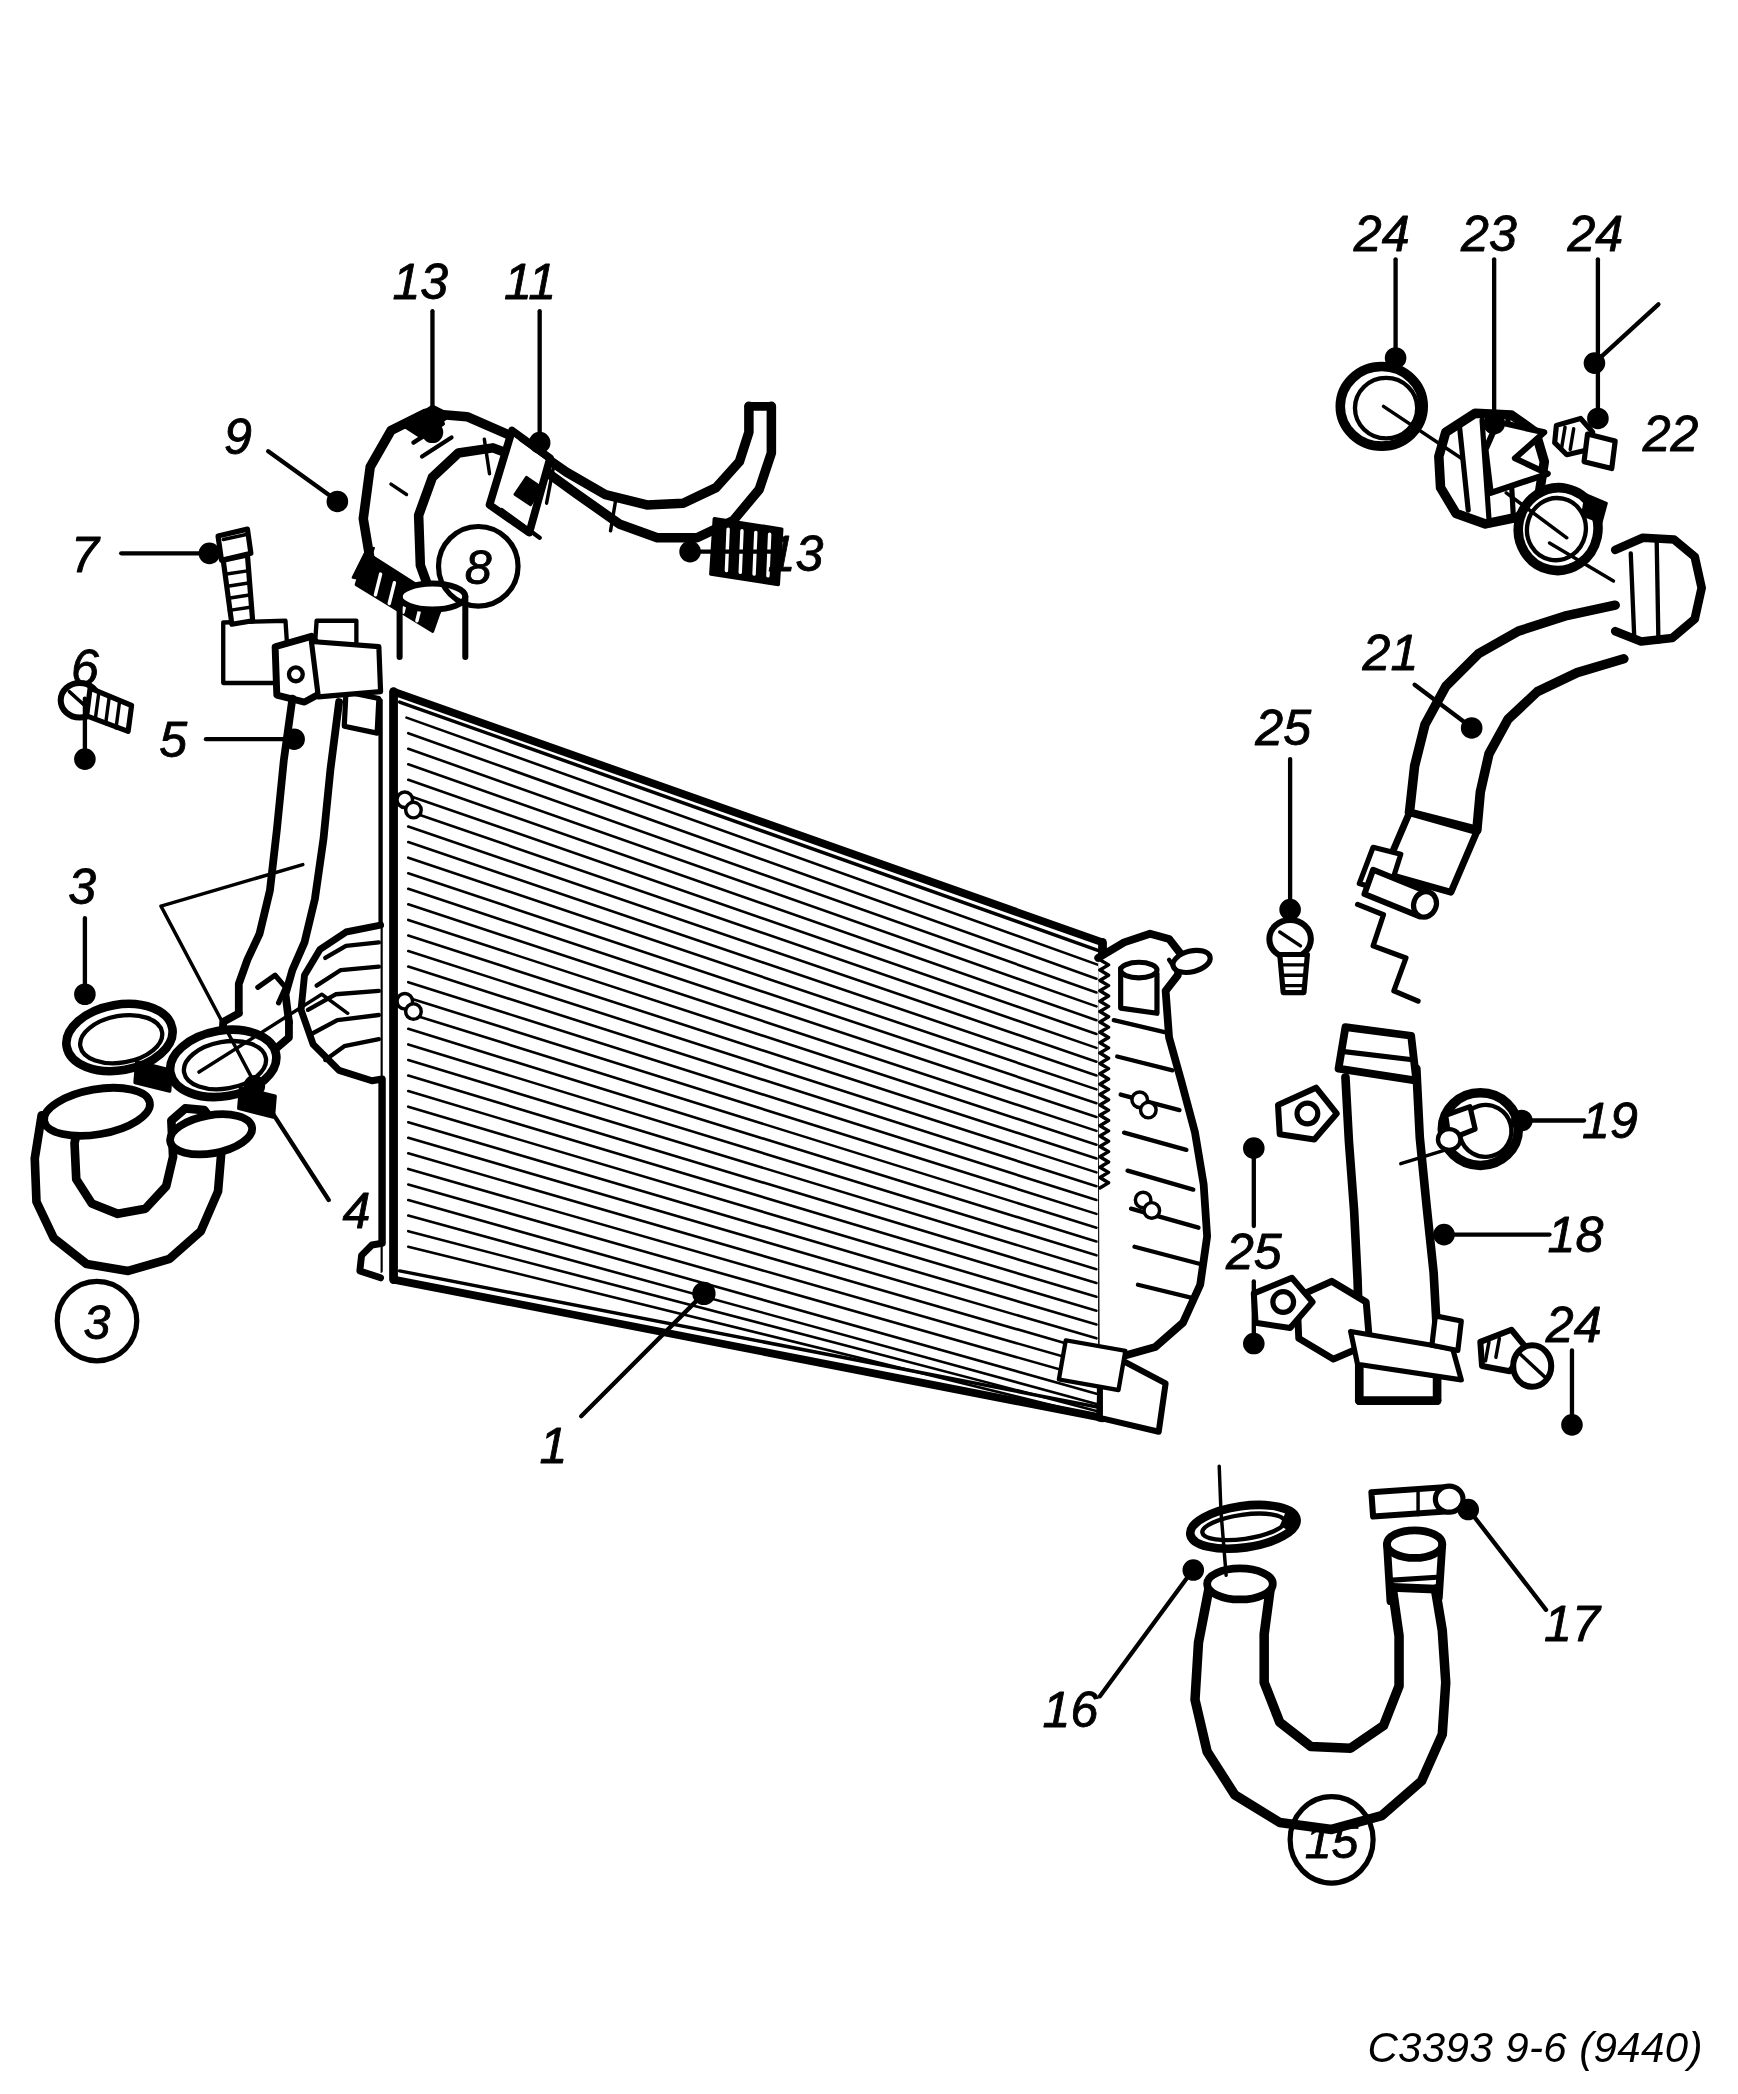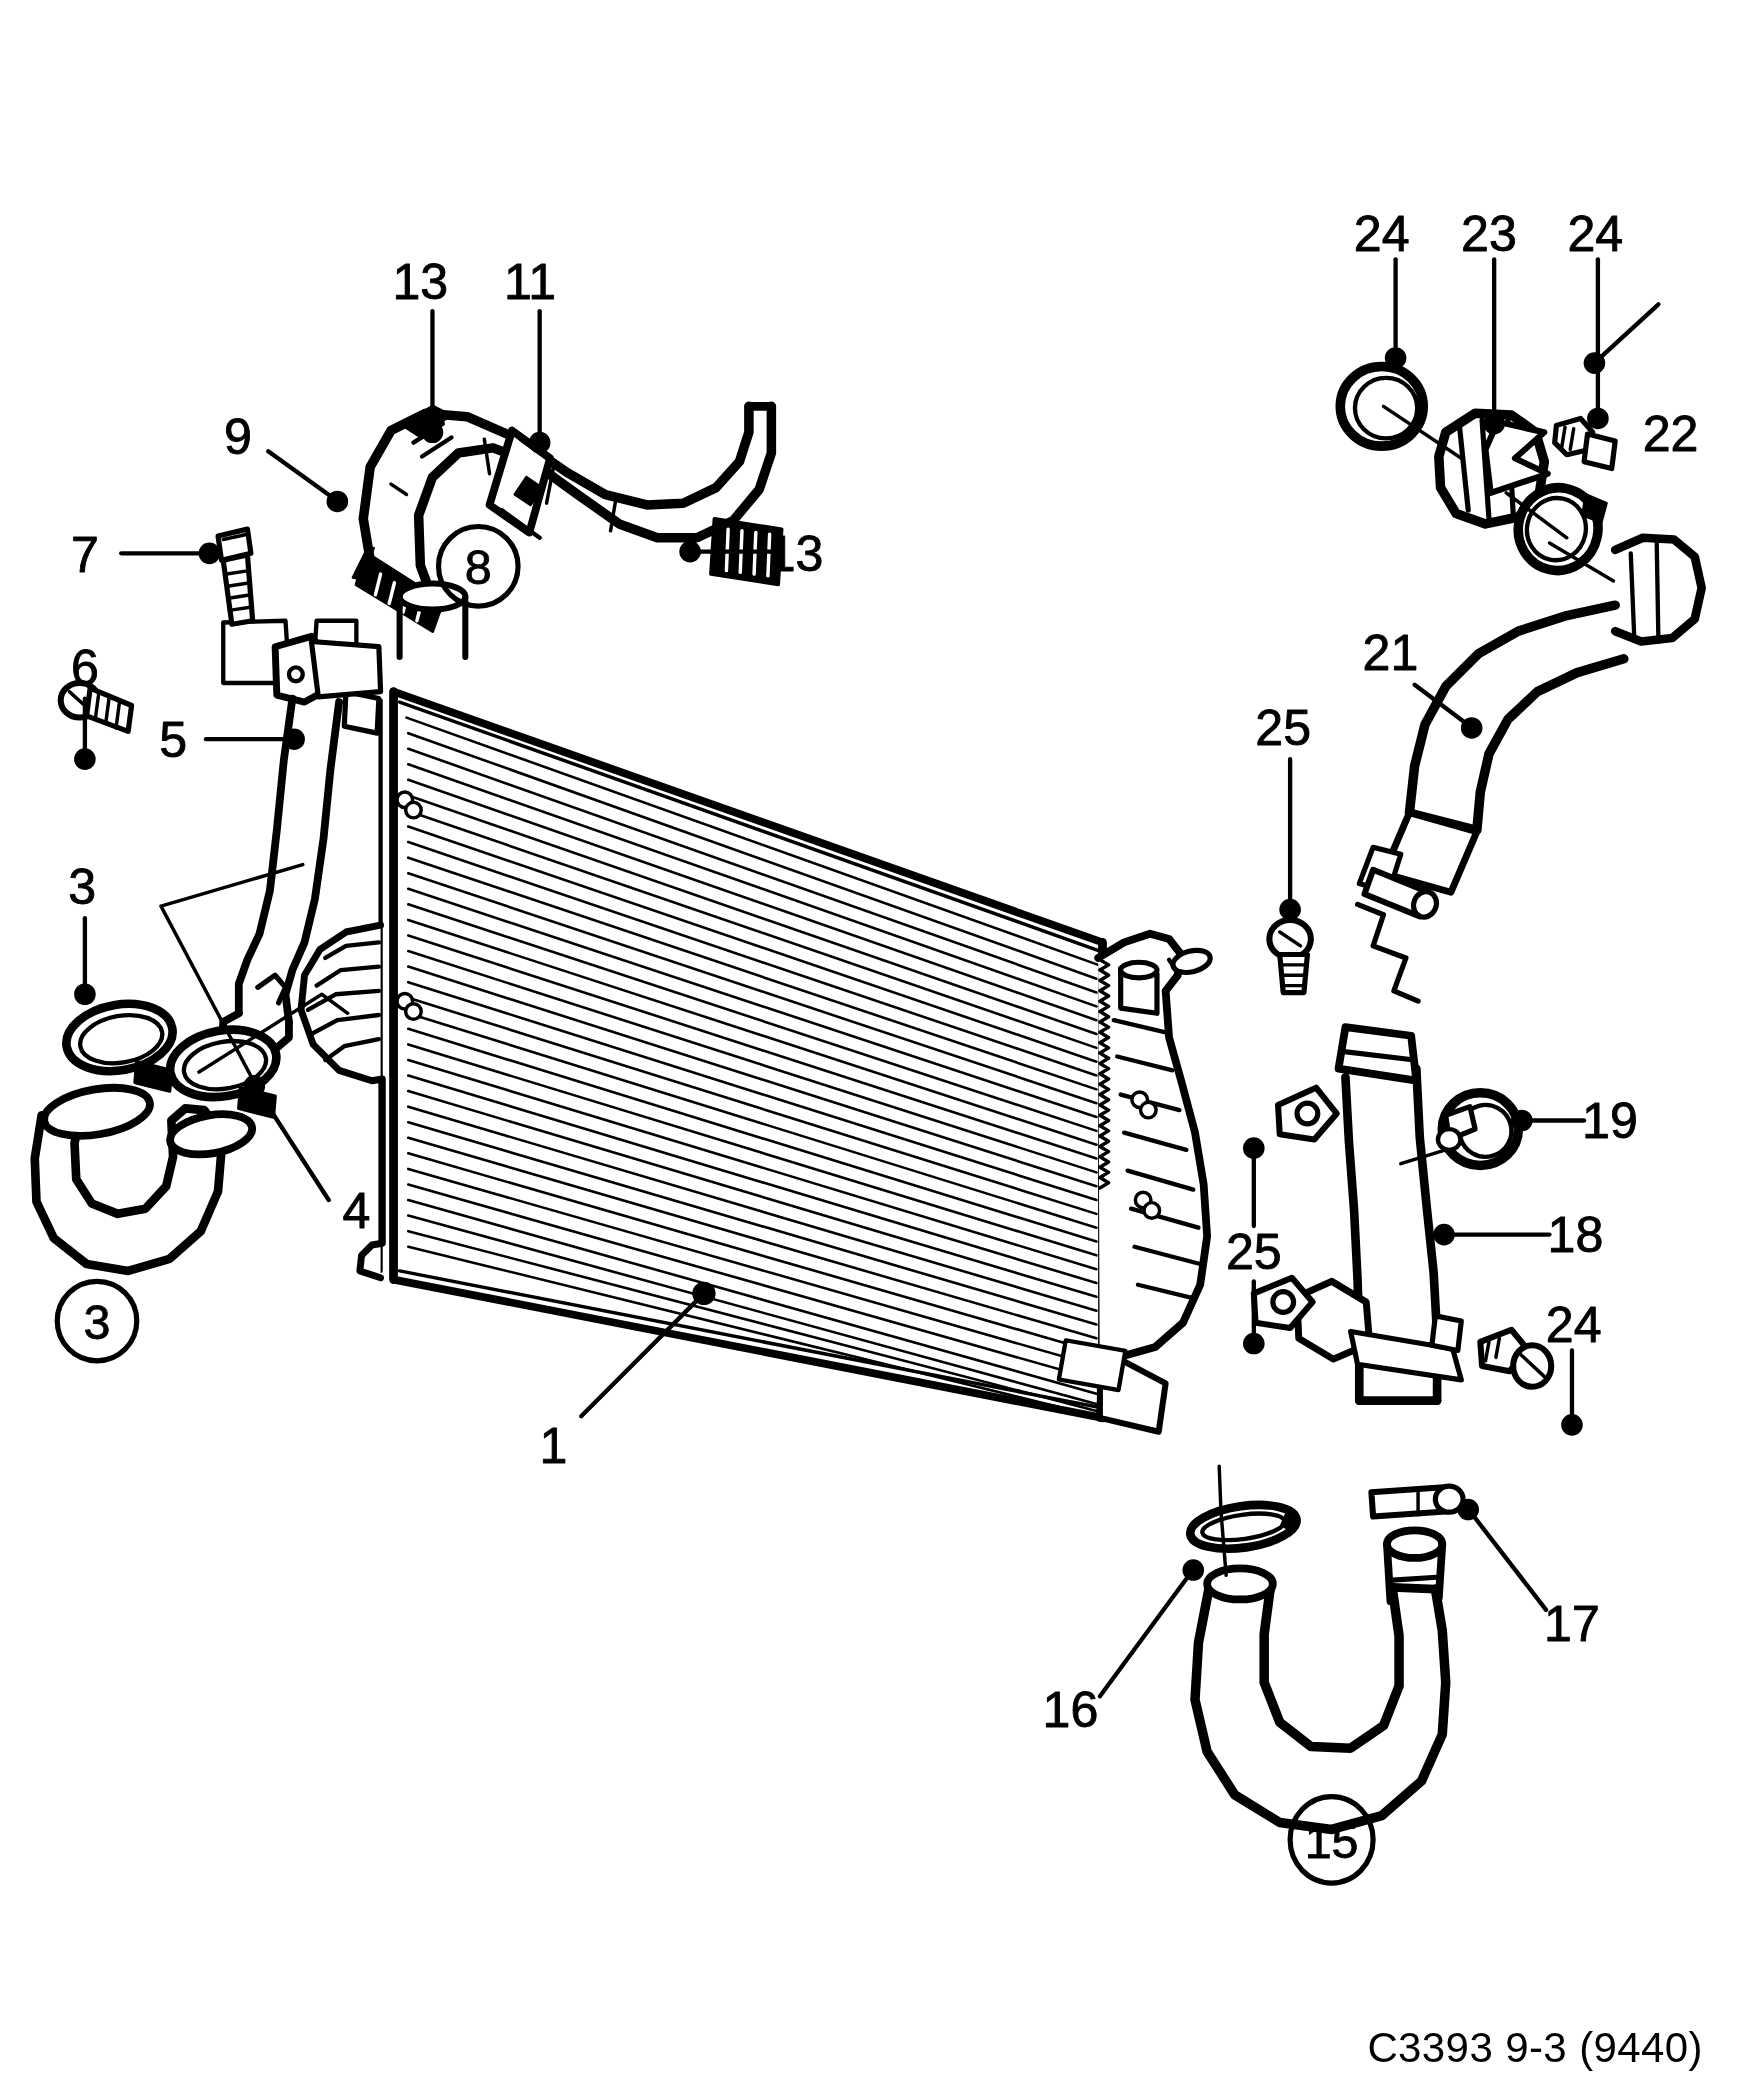--- a/index.html
+++ b/index.html
@@ -2,20 +2,21 @@
 <html style="font-size:14px"><head>
 <meta charset="utf-8">
 <style>
   html,body{margin:0;padding:0;background:#ffffff;}
   body{font-family:"Liberation Sans",sans-serif;}
   #page{
     position:relative;
     width:1739px;height:2094px;
     background:#ffffff;
     overflow:hidden;
+    font-style:italic;
   }
   #diagram{position:absolute;left:0;top:0;width:1739px;height:2094px;}
   .callout-text{
     font-family:"Liberation Sans",sans-serif;
     font-size:58px;
     fill:#000000;
     font-weight:400;
   }
   .circ-text{
     font-family:"Liberation Sans",sans-serif;
@@ -531,16 +532,16 @@
         <text class="callout-text" x="1818" y="1898" text-anchor="middle">17</text>
 
         <text class="circ-text" x="553" y="676" text-anchor="middle">8</text>
         <text class="circ-text" x="112" y="1549" text-anchor="middle">3</text>
         <text class="circ-text" x="1540" y="2149" text-anchor="middle">15</text>
       </g>
 
     </g>
   </svg>
 
-  <div id="footer">C3393 9-3 (9440)</div>
+  <div id="footer">C3393 9-6 (9440)</div>
 
 </div>
 
 
 </body></html>

